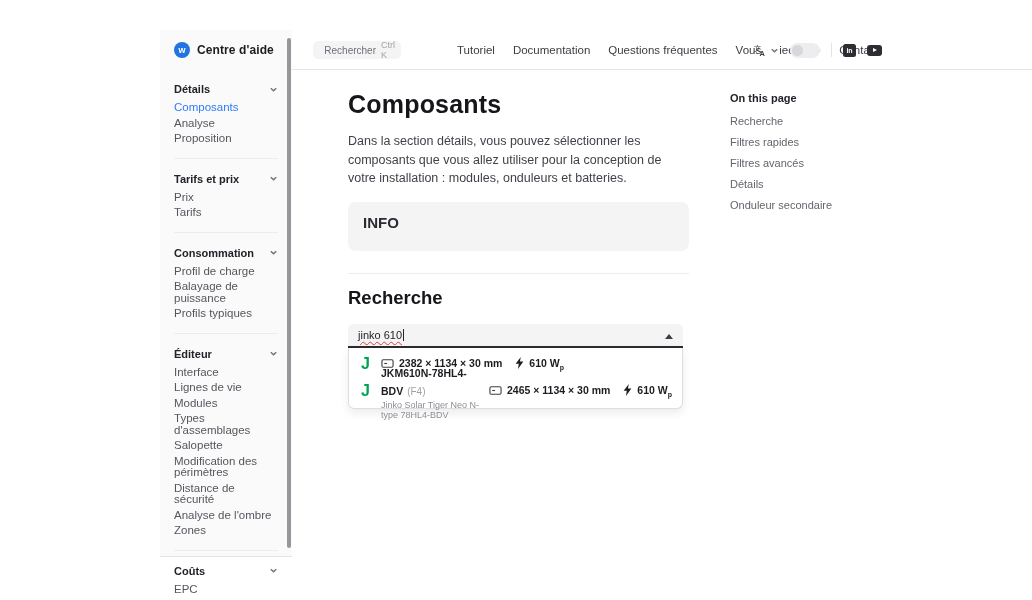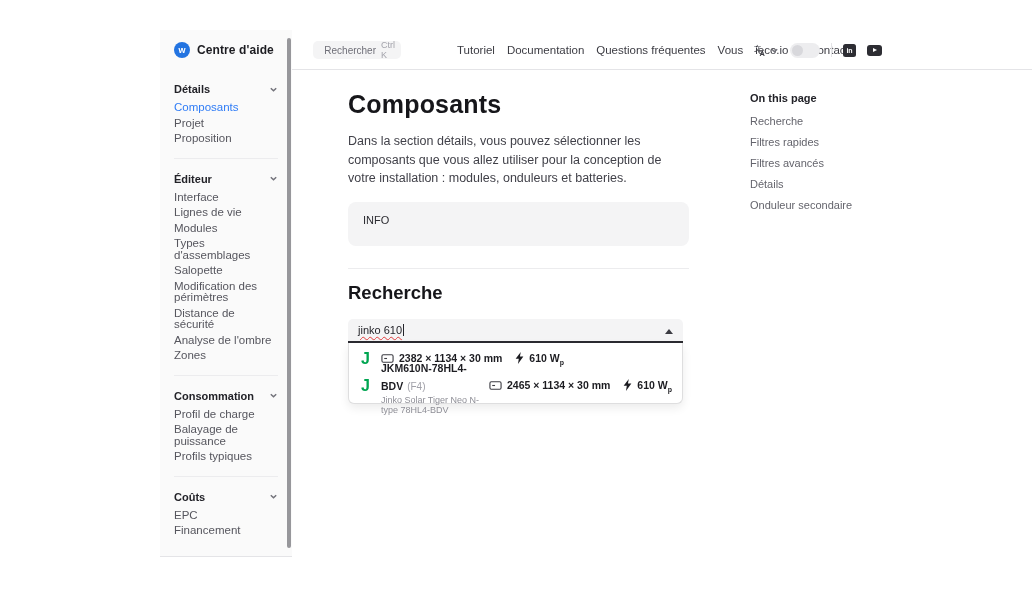--- a/index.html
+++ b/index.html
@@ -20,40 +20,40 @@
   .side-item.active { color:#2f7cf6; }
   .chev { width:9px; height:9px; stroke:#72727a; stroke-width:1.6; fill:none; }
 
   
   .right-pane { flex:1; position:relative; }
   .hdr { position:relative; height:40px; border-bottom:1px solid #e4e4e7; background:#fff; }
   .hdr-search { position:absolute; left:21px; top:11px; width:88px; height:18px; background:#f4f4f5; border-radius:5px; display:flex; align-items:center; gap:5px; padding:0 6px; cursor:pointer; }
   .hdr-search .ph { font-size:10px; color:#6f6f78; }
   .hdr-search .kbd { font-size:9px; color:#a3a3ab; margin-left:auto; }
   .mag { width:9px; height:9px; stroke:#6f6f78; stroke-width:1.5; fill:none; }
-  .hdr-nav { position:absolute; left:165px; top:0; height:40px; display:flex; align-items:center; gap:12px; }
+  .hdr-nav { position:absolute; left:165px; top:0; height:40px; display:flex; align-items:center; gap:18px; }
   .hdr-nav a { font-size:11.5px; color:#3c3c43; text-decoration:none; white-space:nowrap; cursor:pointer; }
   .ext { font-size:8px; color:#8e8e96; margin-left:2px; }
   .hdr-icons { position:absolute; left:462px; top:0; height:40px; display:flex; align-items:center; gap:11px; }
   .lang { display:flex; align-items:center; gap:3px; cursor:pointer; }
   .toggle { width:30px; height:15px; border-radius:8px; background:#ededef; position:relative; cursor:pointer; }
   .toggle .knob { position:absolute; left:2px; top:2px; width:11px; height:11px; border-radius:50%; background:#d8d8dc; }
   .vdiv { width:1px; height:14px; background:#e4e4e7; }
   .li-icon { width:13px; height:13px; background:#2d2d33; border-radius:2.5px; color:#fff; font-size:7px; font-weight:bold; display:flex; align-items:center; justify-content:center; cursor:pointer; }
   .yt-icon { width:15px; height:11px; background:#2d2d33; border-radius:3px; display:flex; align-items:center; justify-content:center; cursor:pointer; }
   .yt-icon .tri { width:0; height:0; border-left:4px solid #fff; border-top:2.5px solid transparent; border-bottom:2.5px solid transparent; }
 
   .body-area { position:relative; height:486px; overflow:hidden; }
 
   
   .main-col { position:absolute; left:56px; top:0; width:341px; padding-top:20px; }
   h1 { font-size:25px; font-weight:bold; color:#16161a; letter-spacing:.2px; margin-bottom:13px; }
   .p { font-size:12.5px; line-height:18.5px; color:#414149; margin-bottom:14px; }
   .info-box { background:#f4f4f5; border-radius:8px; padding:12px 15px 13px 15px; margin:3px 0 22px 0; }
-  .info-label { font-size:11px; font-weight:normal; color:#2b2b31; margin-bottom:7px; }
+  .info-label { font-size:15px; font-weight:bold; color:#2b2b31; margin-bottom:7px; }
   .info-text { font-size:12px; line-height:17px; color:#414149; }
   .info-text a { color:#2f7cf6; text-decoration:underline; cursor:pointer; }
   .rule { border:none; border-top:1px solid #ececee; margin:0 0 13px 0; }
   h2 { font-size:18.5px; font-weight:bold; color:#16161a; margin-bottom:15px; }
 
   .combo { position:relative; width:335px; }
   .combo-input { height:24px; background:#f4f4f5; border-radius:5px 5px 0 0; border-bottom:2px solid #2b2b31; display:flex; align-items:center; padding:0 10px; cursor:text; }
   .combo-val { font-size:11px; color:#232329; text-decoration:underline wavy #e03d3d; text-decoration-thickness:1px; text-underline-offset:2px; }
   .caret-bar { width:1px; height:12px; background:#232329; margin-left:1px; }
   .combo-arrow { position:absolute; right:10px; top:10px; width:0; height:0; border-left:4px solid transparent; border-right:4px solid transparent; border-bottom:5px solid #3c3c43; cursor:pointer; }
@@ -68,21 +68,21 @@
   .r-specs { display:flex; align-items:flex-start; gap:5px; white-space:nowrap; }
   .dim-ic { width:13px; height:13px; stroke:#3c3c43; stroke-width:1.2; fill:none; }
   .r-dim { font-size:10.5px; color:#1c1c21; font-weight:bold; }
   .bolt { width:9px; height:12px; fill:#1c1c21; margin-left:8px; }
   .r-pow { font-size:10.5px; color:#1c1c21; font-weight:bold; }
   .r-pow sub { font-size:7px; }
 
   .hint { margin:0 0 17px 0; }
 
   
-  .toc { position:absolute; left:458px; top:22px; width:140px; }
+  .toc { position:absolute; left:438px; top:22px; width:140px; }
   .toc-title { font-size:11px; font-weight:bold; color:#222228; margin-bottom:9px; }
   .toc-item { font-size:11px; color:#64646c; padding:2.5px 0; line-height:11px; margin-bottom:5px; cursor:pointer; }
 </style>
 </head>
 <body>
 
 <div class="app">
 
   <div class="side-col">
     <div class="brand-row">
@@ -92,53 +92,63 @@
     <div class="side-nav">
 
       <div class="side-section">
         <div class="side-head">
           <span>Détails</span>
           <svg class="chev" viewBox="0 0 10 10">
               <polyline points="2,3.5 5,6.5 8,3.5"></polyline>
             </svg>
         </div>
         <div class="side-item active">Composants</div>
-        <div class="side-item">Projet</div>
+        <div class="side-item">Analyse</div>
         <div class="side-item">Proposition</div>
       </div>
 
+      <div class="side-section">
+        <div class="side-head">
+          <span>Tarifs et prix</span>
+          <svg class="chev" viewBox="0 0 10 10">
+              <polyline points="2,3.5 5,6.5 8,3.5"></polyline>
+            </svg>
+        </div>
+        <div class="side-item">Prix</div>
+        <div class="side-item">Tarifs</div>
+      </div>
+
+      <div class="side-section">
+        <div class="side-head">
+          <span>Consommation</span>
+          <svg class="chev" viewBox="0 0 10 10">
+              <polyline points="2,3.5 5,6.5 8,3.5"></polyline>
+            </svg>
+        </div>
+        <div class="side-item">Profil de charge</div>
+        <div class="side-item">Balayage de puissance</div>
+        <div class="side-item">Profils typiques</div>
+      </div>
 
       <div class="side-section">
         <div class="side-head">
           <span>Éditeur</span>
           <svg class="chev" viewBox="0 0 10 10">
               <polyline points="2,3.5 5,6.5 8,3.5"></polyline>
             </svg>
         </div>
         <div class="side-item">Interface</div>
         <div class="side-item">Lignes de vie</div>
         <div class="side-item">Modules</div>
         <div class="side-item">Types d'assemblages</div>
         <div class="side-item">Salopette</div>
         <div class="side-item">Modification des périmètres</div>
         <div class="side-item">Distance de sécurité</div>
         <div class="side-item">Analyse de l'ombre</div>
         <div class="side-item">Zones</div>
-      </div>
-
-      <div class="side-section">
-        <div class="side-head">
-          <span>Consommation</span>
-          <svg class="chev" viewBox="0 0 10 10">
-              <polyline points="2,3.5 5,6.5 8,3.5"></polyline>
-            </svg>
-        </div>
-        <div class="side-item">Profil de charge</div>
-        <div class="side-item">Balayage de puissance</div>
-        <div class="side-item">Profils typiques</div>
       </div>
 
       <div class="side-section">
         <div class="side-head">
           <span>Coûts</span>
           <svg class="chev" viewBox="0 0 10 10">
               <polyline points="2,3.5 5,6.5 8,3.5"></polyline>
             </svg>
         </div>
         <div class="side-item">EPC</div>

